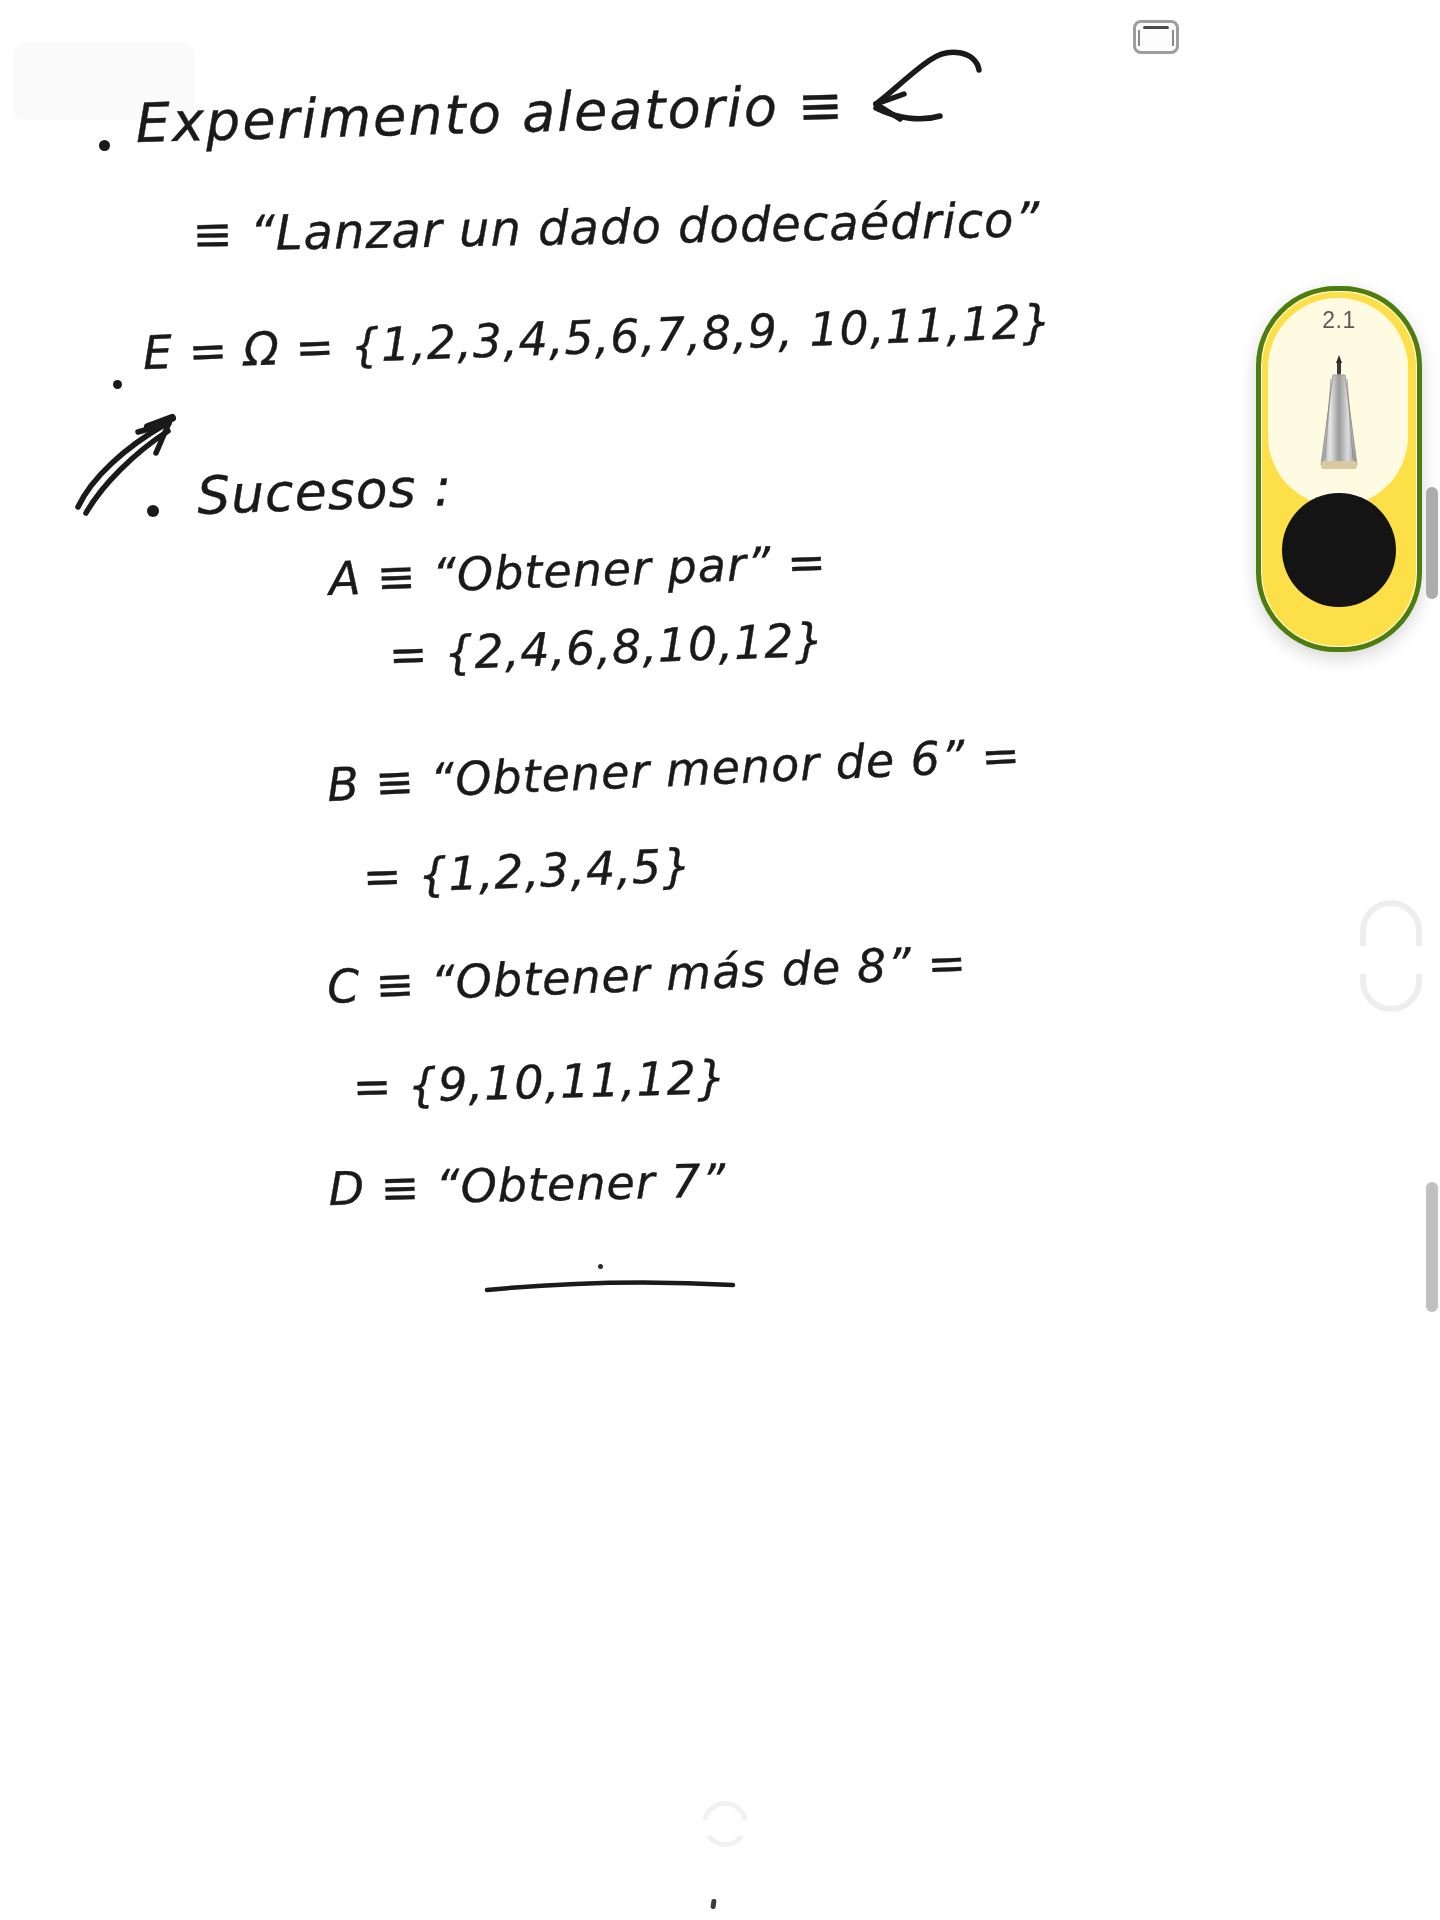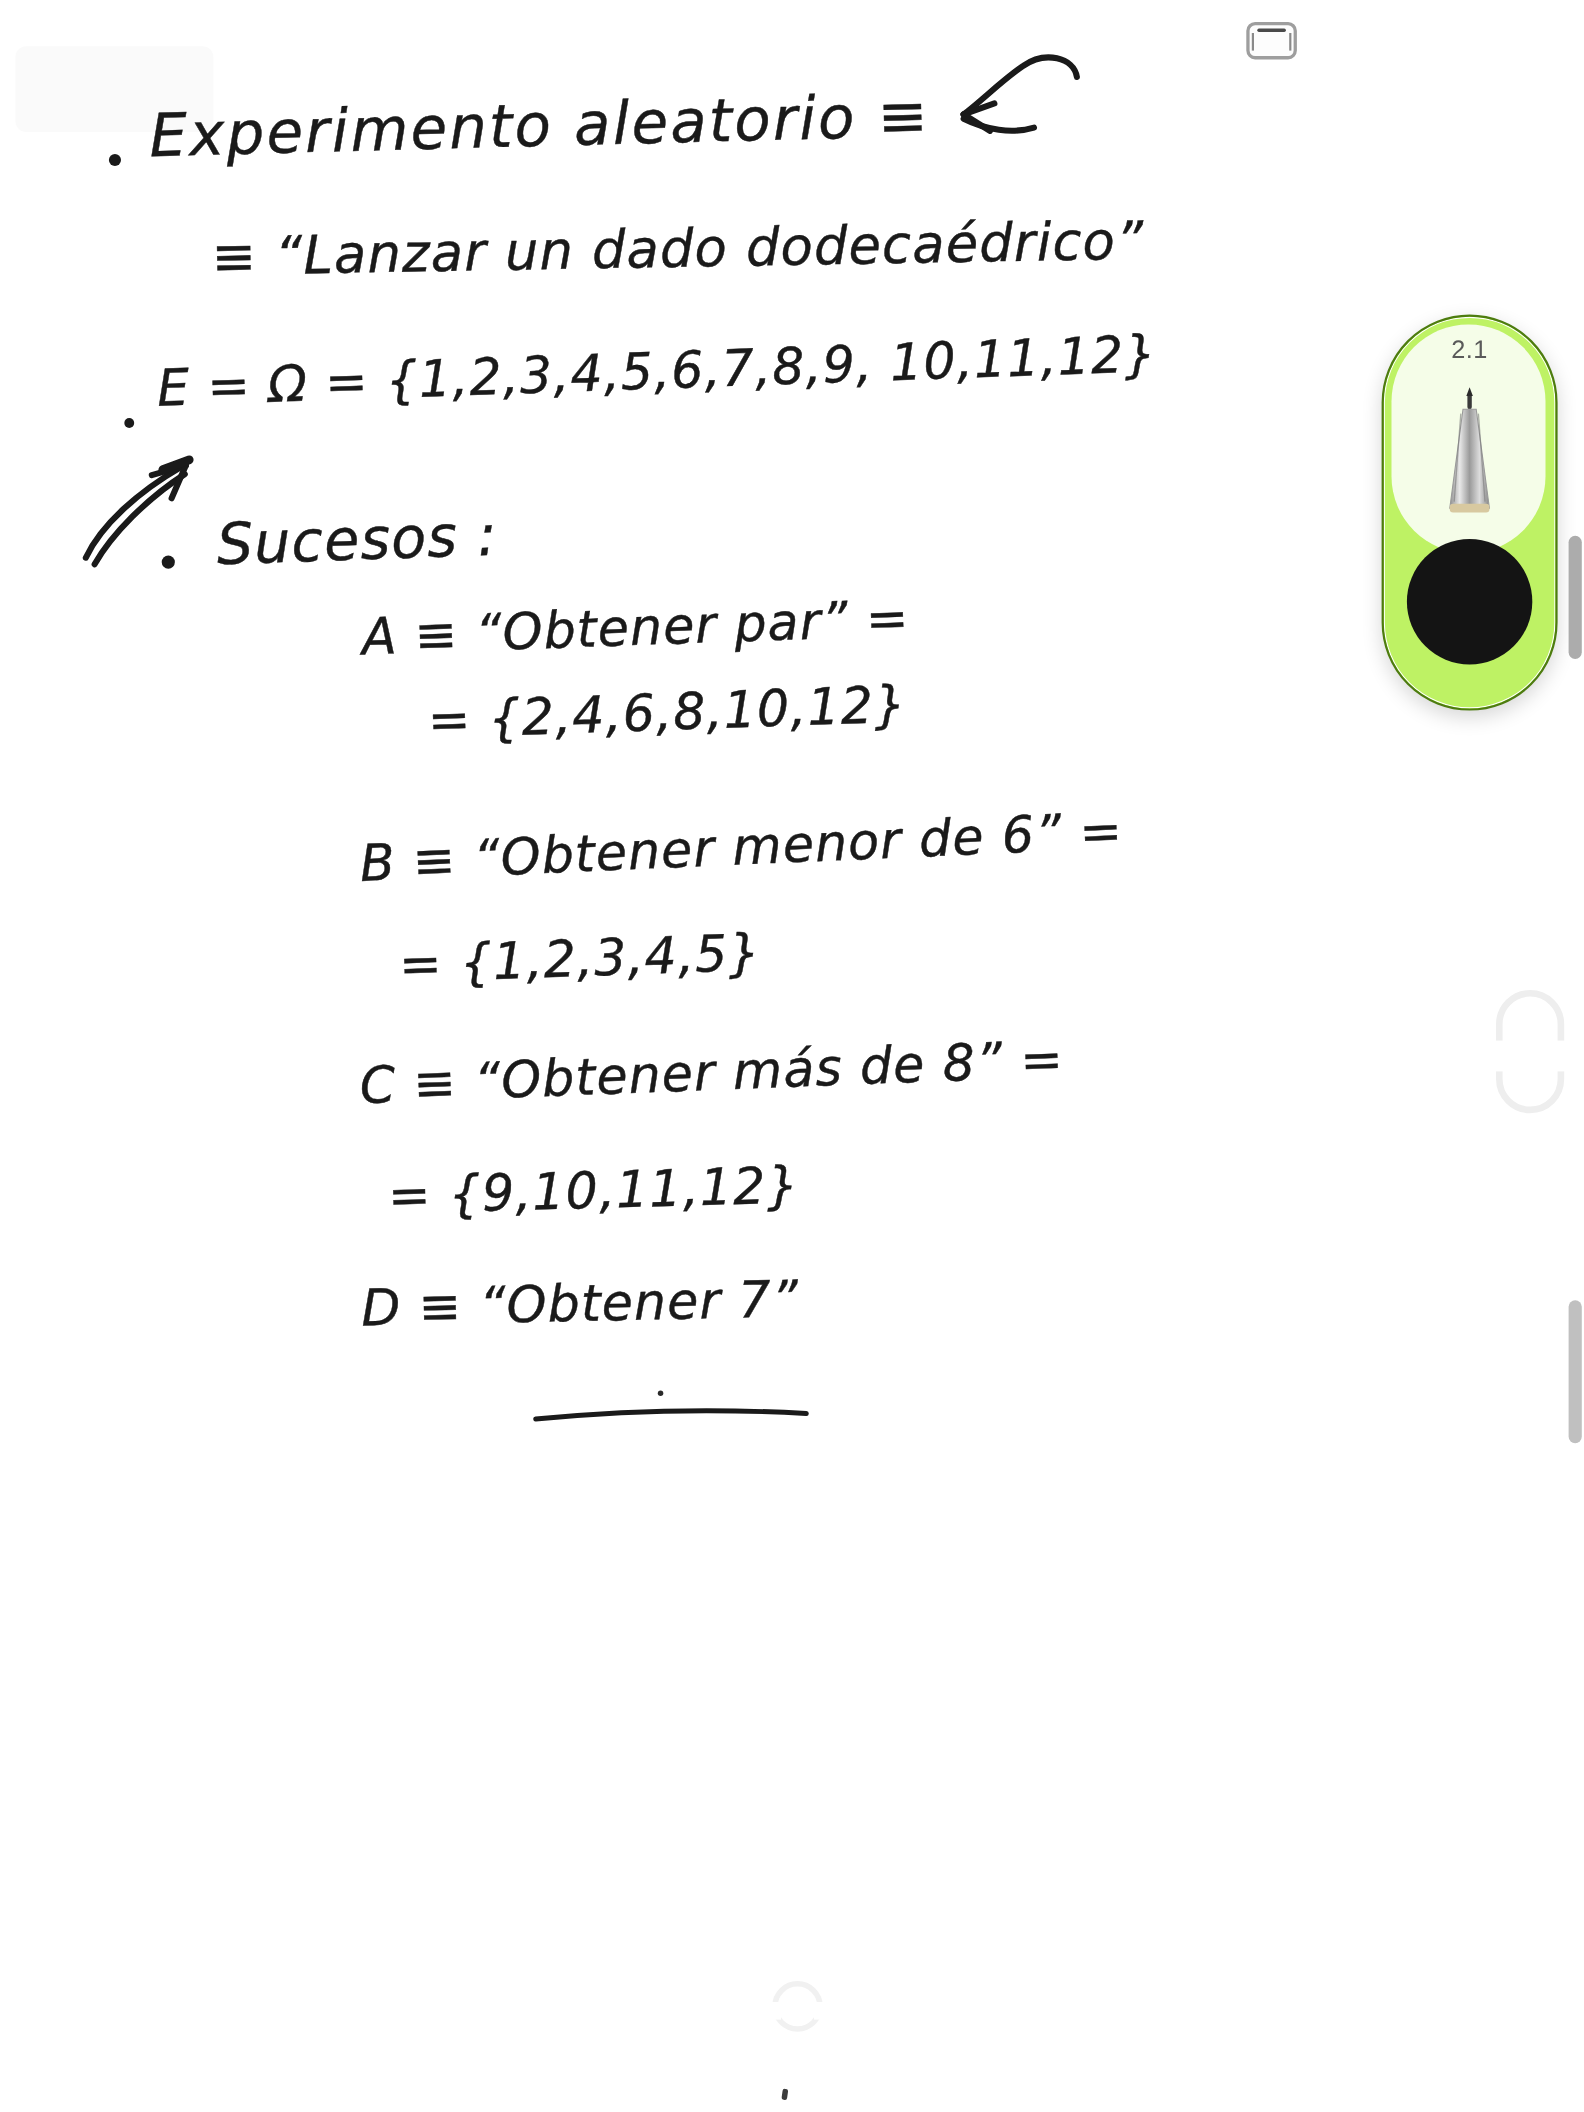--- a/index.html
+++ b/index.html
@@ -12,21 +12,21 @@
   .hw{
     position:absolute;white-space:nowrap;color:#1a1a1a;
     font-family:"DejaVu Sans",sans-serif;font-style:italic;
     transform-origin:left top;letter-spacing:1px;
     -webkit-text-stroke:0.4px #1a1a1a;
   }
   .ink-dot{position:absolute;background:#1a1a1a;border-radius:50%;}
   
   .tool-widget{
     position:absolute;left:1256px;top:286px;width:156px;height:356px;
-    background:#bef264;border:2px solid #4d7c0f;border-radius:80px;
+    background:#fde047;border:5px solid #4d7c0f;border-radius:80px;
     box-shadow:0 6px 18px rgba(0,0,0,0.16), inset 0 0 0 1px #ffffff;
   }
   .widget-inner{
     position:absolute;left:7px;top:7px;width:140px;height:208px;
     background:#ffffff;border-radius:70px;opacity:.85;
   }
   .widget-label{
     position:absolute;left:0;top:16px;width:100%;text-align:center;
     font-family:"Liberation Sans","DejaVu Sans",sans-serif;
     font-size:23px;color:#5a5a5a;letter-spacing:.5px;

